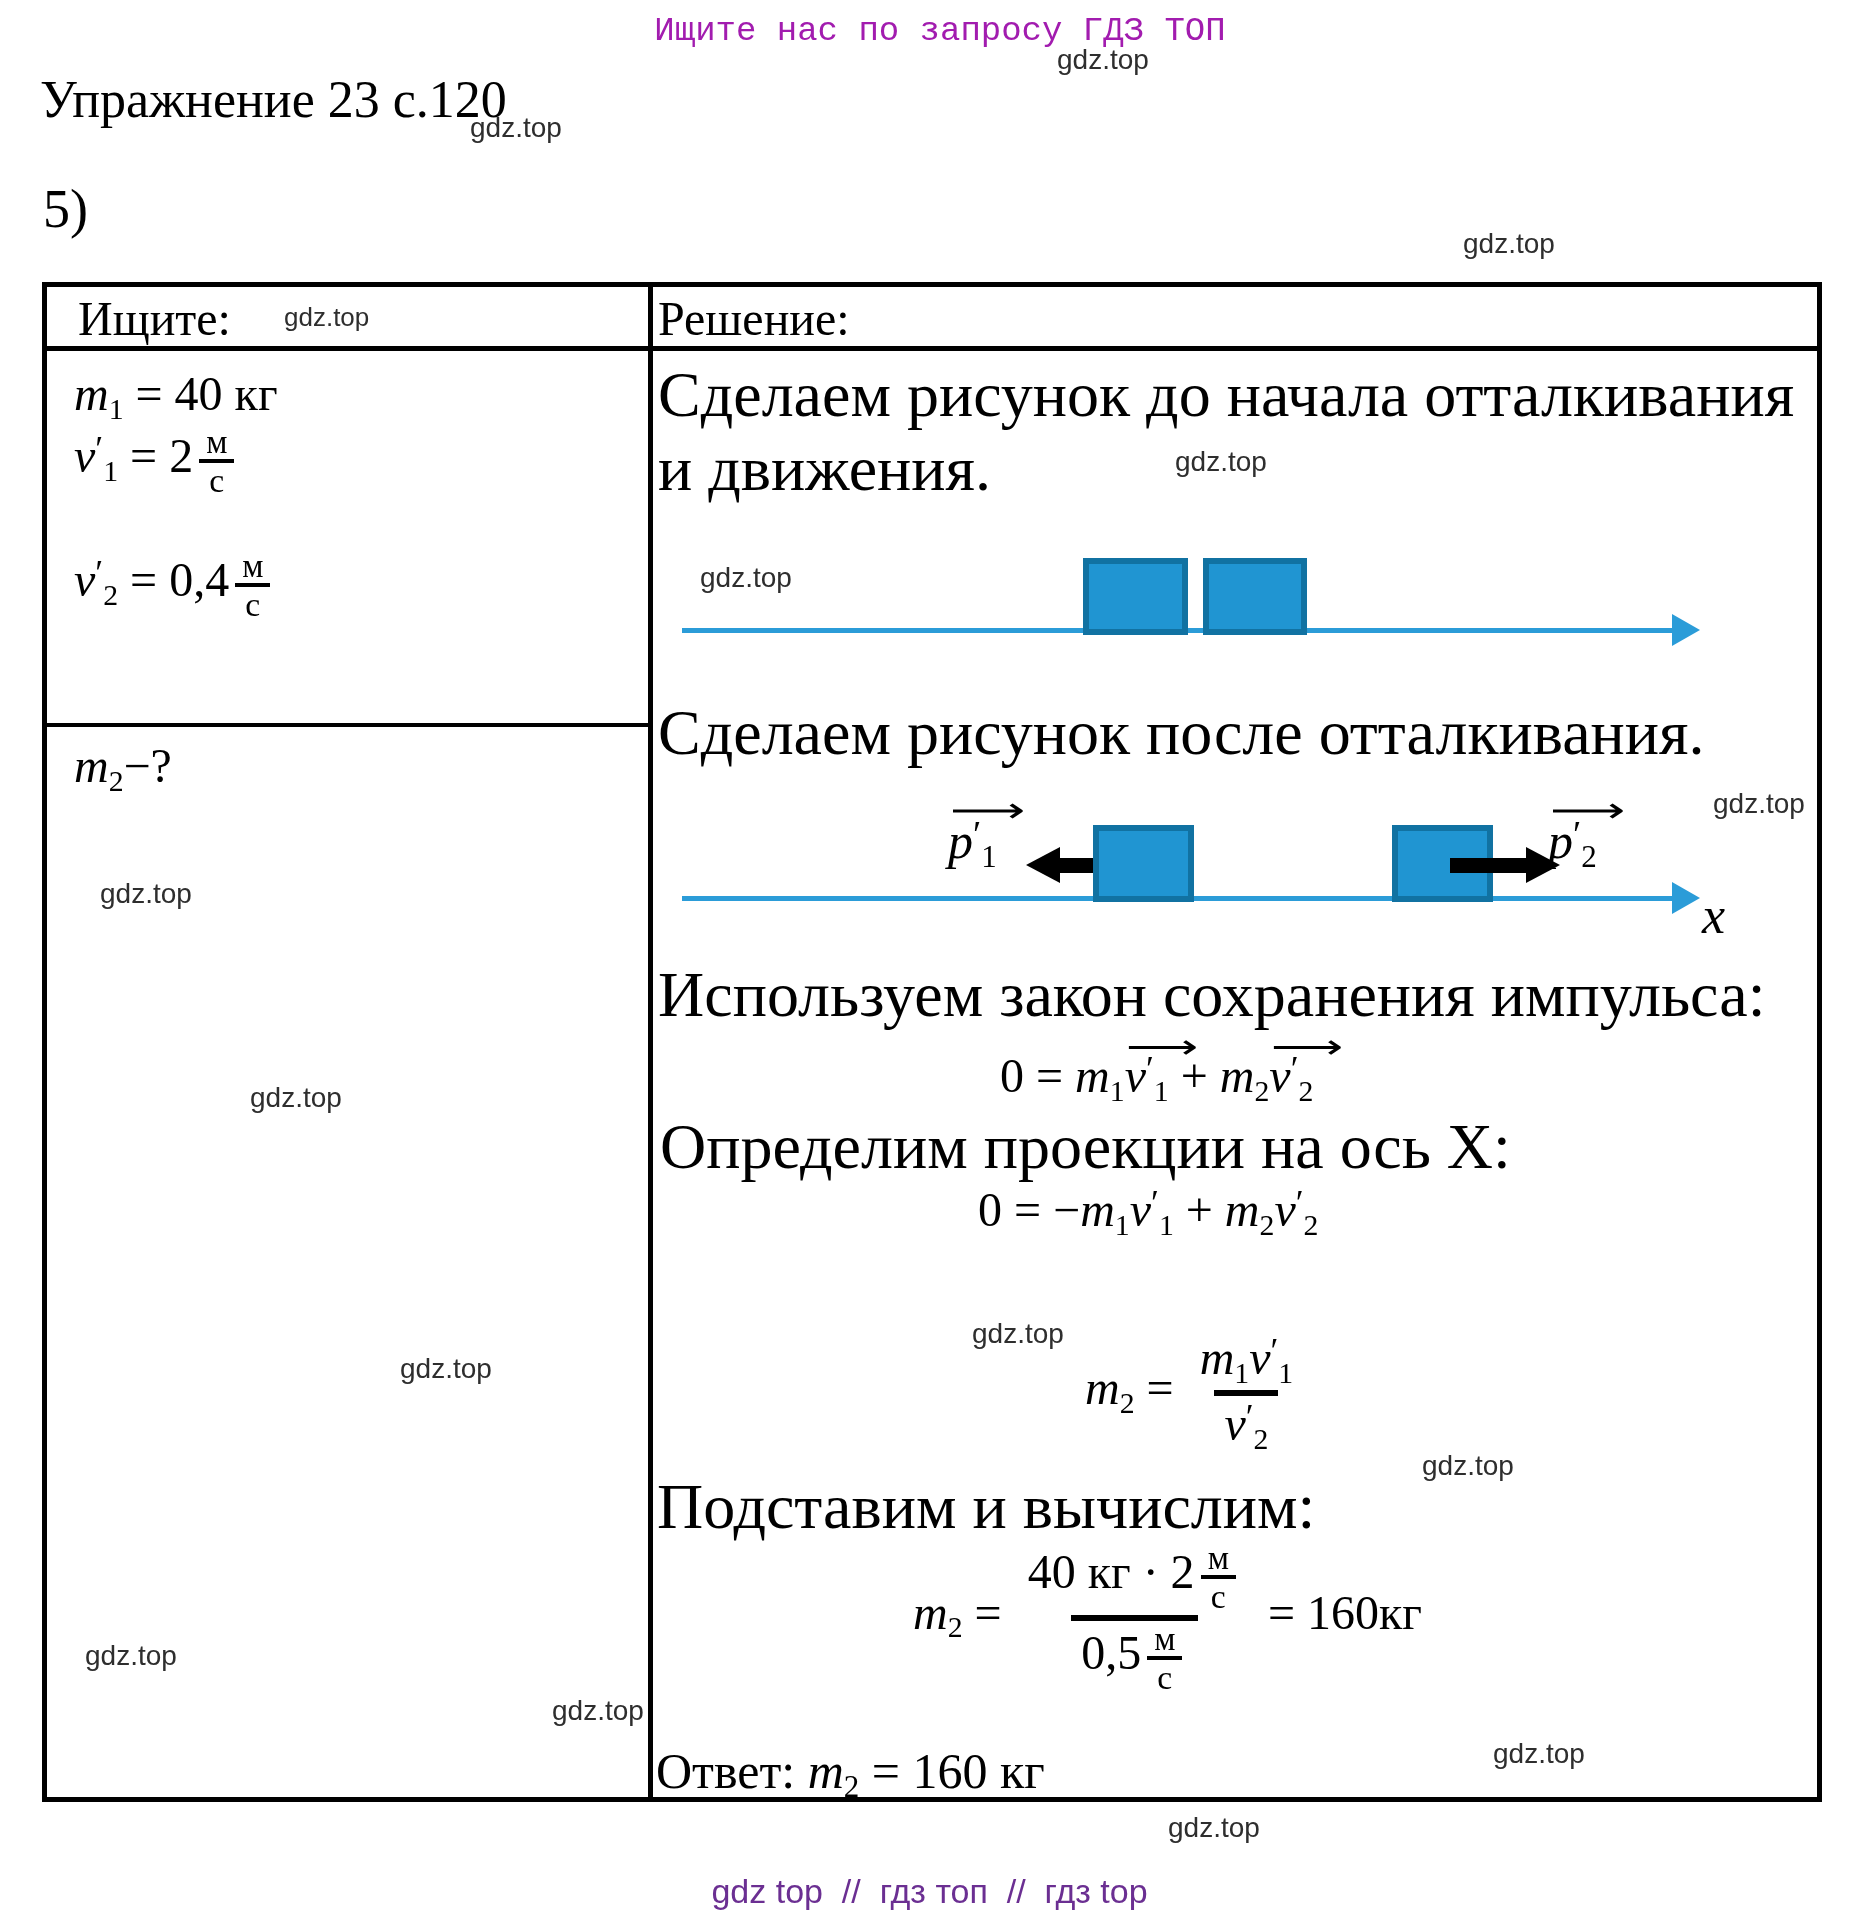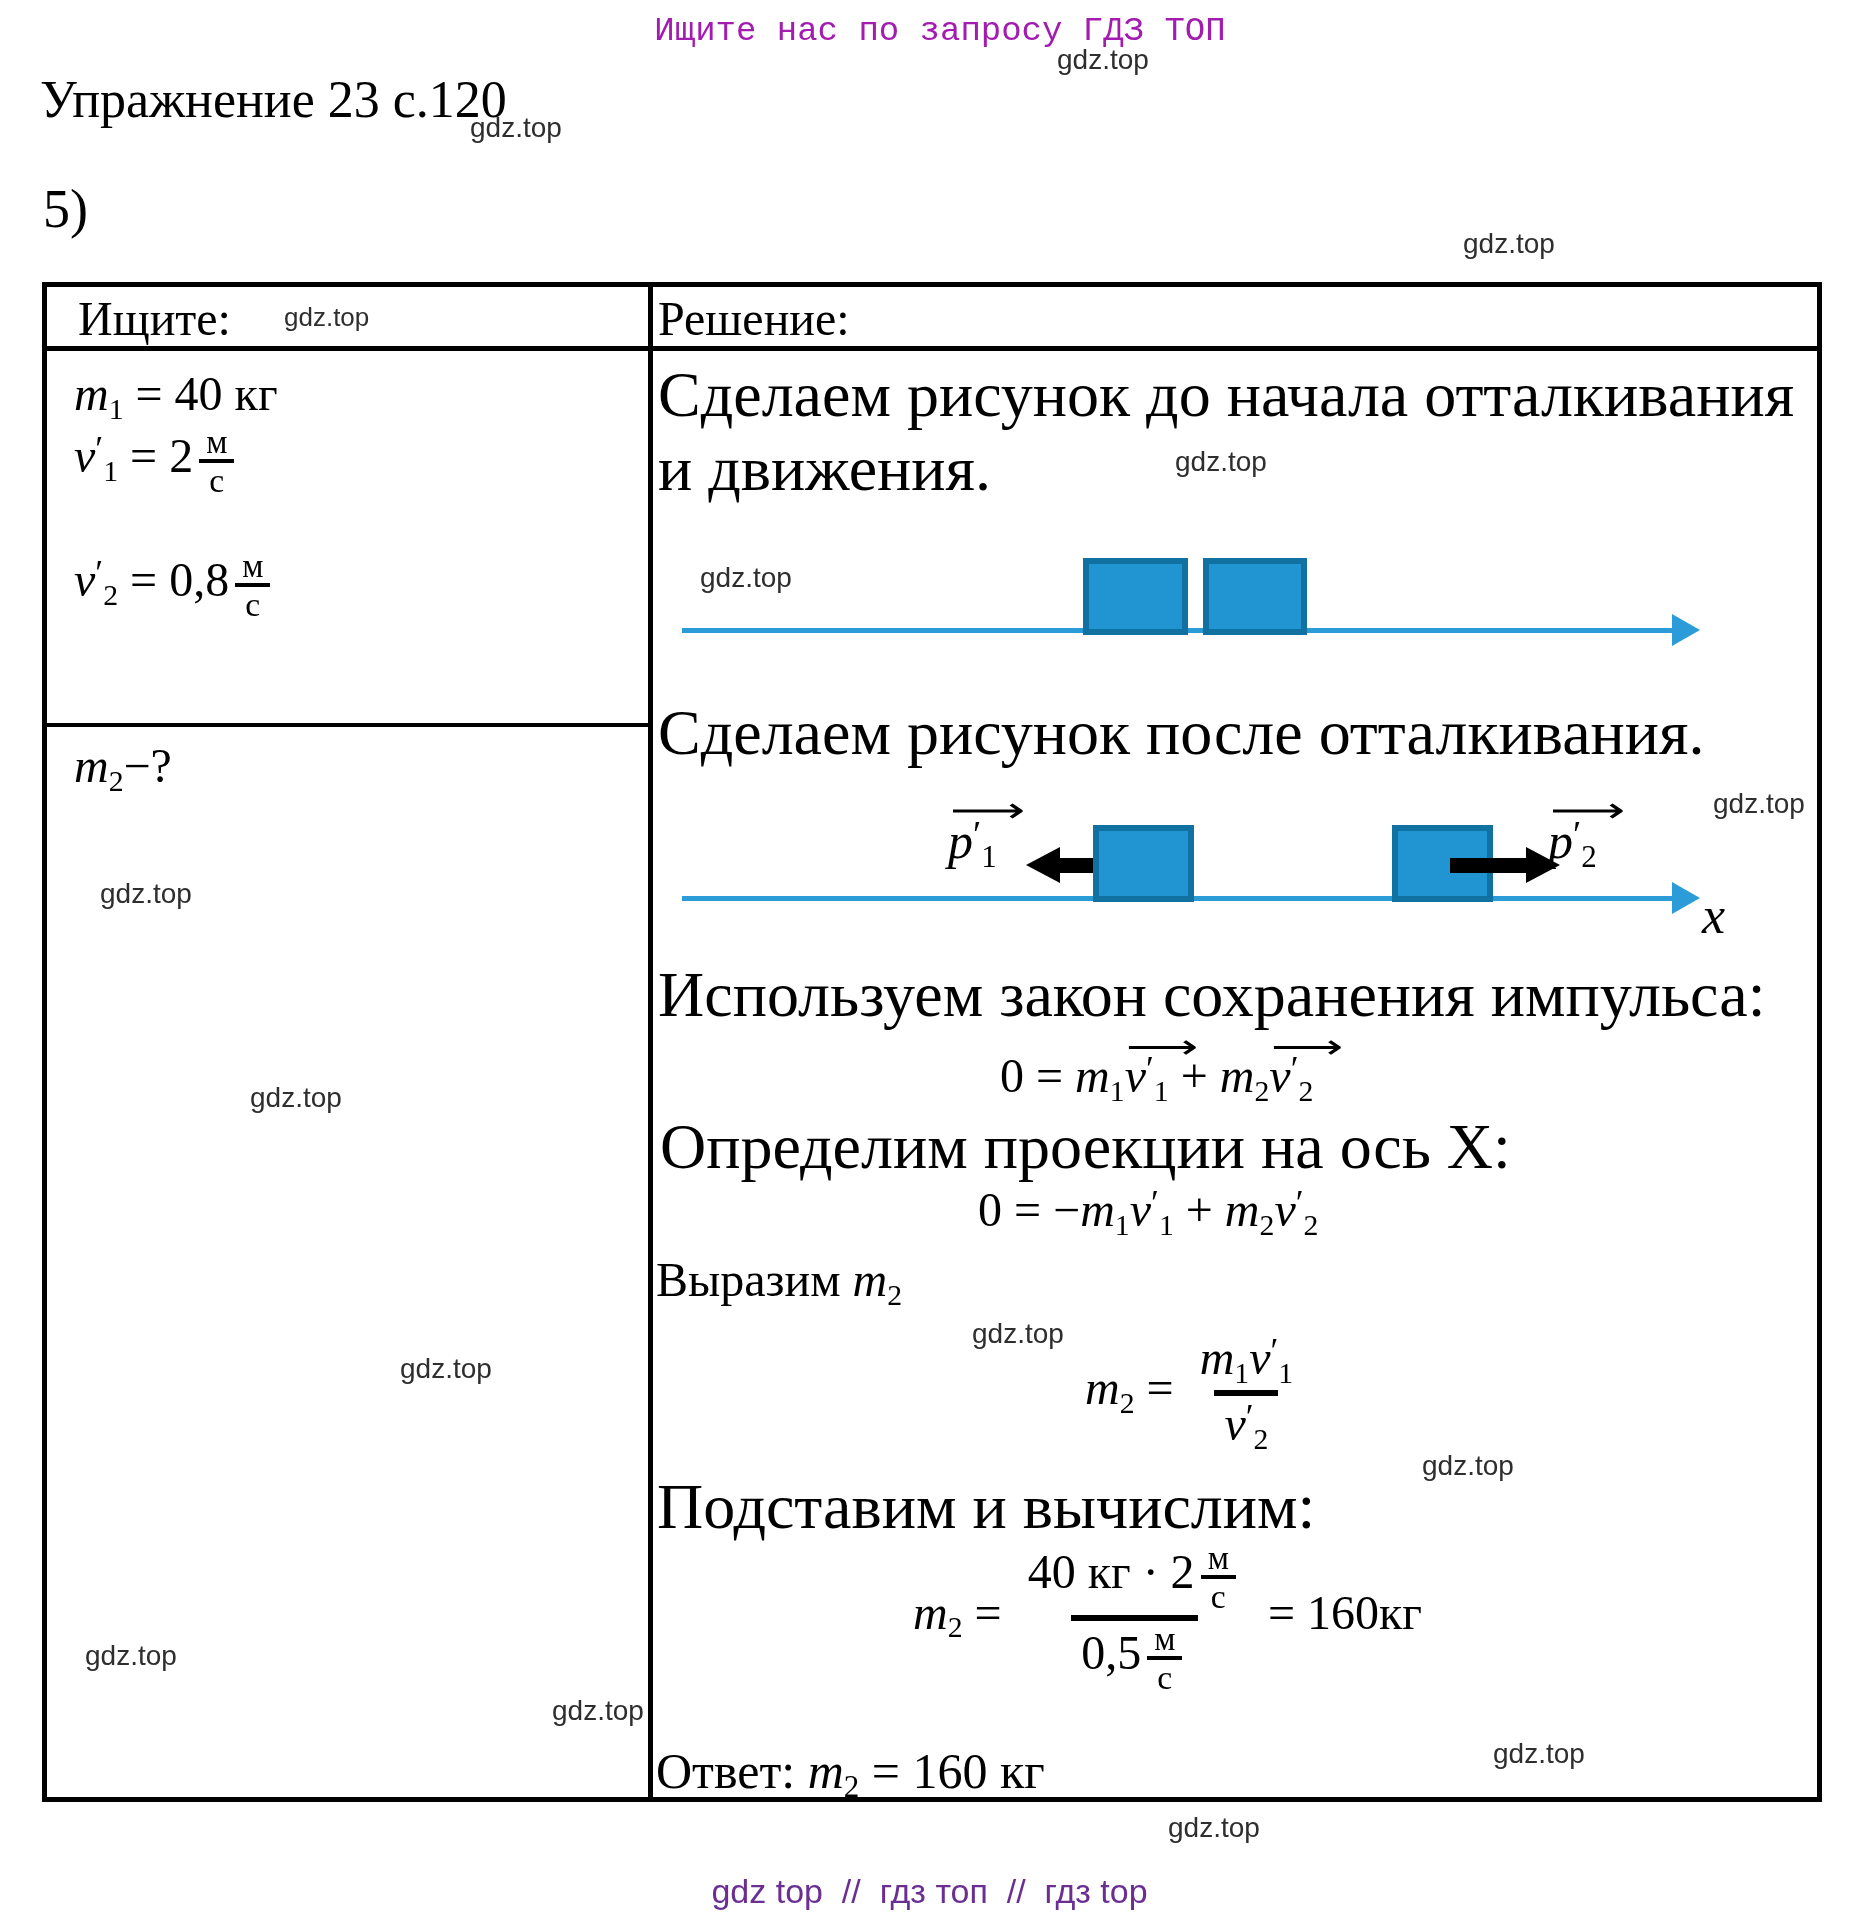--- a/index.html
+++ b/index.html
@@ -59,21 +59,21 @@
   <div class="tline" style="left:648px;top:282px;width:5px;height:1520px"></div>
   <div class="tline" style="left:42px;top:346px;width:1780px;height:5px"></div>
   <div class="tline" style="left:42px;top:723px;width:611px;height:4px"></div>
 
   <div class="celltext" style="left:78px;top:291px">Ищите:</div>
   <span class="wm" style="left:284px;top:302px;font-size:26px">gdz.top</span>
   <div class="celltext" style="left:658px;top:291px">Решение:</div>
 
   <div class="formula" style="left:74px;top:366px"><span class="it">m</span><span class="sub">1</span><span> = 40 кг</span></div>
   <div class="formula" style="left:74px;top:424px"><span class="it">v</span><span class="pr">′</span><span class="sub">1</span><span> = 2</span><span class="frac small"><span class="num"><span>м</span></span><span class="den"><span>с</span></span></span></div>
-  <div class="formula" style="left:74px;top:548px"><span class="it">v</span><span class="pr">′</span><span class="sub">2</span><span> = 0,8</span><span class="frac small"><span class="num"><span>м</span></span><span class="den"><span>с</span></span></span></div>
+  <div class="formula" style="left:74px;top:548px"><span class="it">v</span><span class="pr">′</span><span class="sub">2</span><span> = 0,4</span><span class="frac small"><span class="num"><span>м</span></span><span class="den"><span>с</span></span></span></div>
   <div class="formula" style="left:74px;top:738px"><span class="it">m</span><span class="sub">2</span><span>−?</span></div>
 
   <span class="wm" style="left:100px;top:878px">gdz.top</span>
   <span class="wm" style="left:250px;top:1082px">gdz.top</span>
   <span class="wm" style="left:400px;top:1353px">gdz.top</span>
   <span class="wm" style="left:85px;top:1640px">gdz.top</span>
   <span class="wm" style="left:550px;top:1695px;z-index:3;background:#fff;padding:0 2px">gdz.top</span>
 
   <div class="para" style="left:658px;top:358px;width:1145px">Сделаем рисунок до начала отталкивания и движения.</div>
   <span class="wm" style="left:1175px;top:446px">gdz.top</span>
@@ -101,21 +101,20 @@
   <div class="bluebox" style="left:1392px;top:825px;width:101px;height:77px"></div>
   <div class="bshaft" style="left:1450px;top:858px;width:76px"></div>
   <div class="bhead-r" style="left:1526px;top:847px"></div>
 
   <div class="para" style="left:658px;top:958px;width:1145px">Используем закон сохранения импульса:</div>
   <div class="formula" style="left:1000px;top:1048px"><span>0 = </span><span class="it">m</span><span class="sub">1</span><span class="vec"><span class="vec-arrow">⟶</span><span class="it">v</span><span class="pr">′</span><span class="sub">1</span></span><span> + </span><span class="it">m</span><span class="sub">2</span><span class="vec"><span class="vec-arrow">⟶</span><span class="it">v</span><span class="pr">′</span><span class="sub">2</span></span></div>
 
   <div class="para" style="left:660px;top:1110px;width:1145px">Определим проекции на ось X:</div>
   <div class="formula" style="left:978px;top:1182px"><span>0 = −</span><span class="it">m</span><span class="sub">1</span><span class="it">v</span><span class="pr">′</span><span class="sub">1</span><span> + </span><span class="it">m</span><span class="sub">2</span><span class="it">v</span><span class="pr">′</span><span class="sub">2</span></div>
 
-  <div class="formula" style="left:656px;top:1252px"><span>Выразим </span><span class="it">m</span><span class="sub">2</span></div>
 
   <span class="wm" style="left:972px;top:1318px">gdz.top</span>
   <div class="formula" style="left:1085px;top:1330px"><span class="it">m</span><span class="sub">2</span><span> = </span><span class="frac"><span class="num"><span class="it">m</span><span class="sub">1</span><span class="it">v</span><span class="pr">′</span><span class="sub">1</span></span><span class="den"><span class="it">v</span><span class="pr">′</span><span class="sub">2</span></span></span></div>
   <span class="wm" style="left:1422px;top:1450px">gdz.top</span>
 
   <div class="para" style="left:657px;top:1470px;width:1145px">Подставим и вычислим:</div>
   <div class="formula" style="left:913px;top:1540px"><span class="it">m</span><span class="sub">2</span><span> = </span><span class="frac"><span class="num"><span>40 кг · 2</span><span class="frac small"><span class="num"><span>м</span></span><span class="den"><span>с</span></span></span></span><span class="den"><span>0,5</span><span class="frac small"><span class="num"><span>м</span></span><span class="den"><span>с</span></span></span></span></span><span> = 160кг</span></div>
 
   <div class="formula" style="left:656px;top:1742px;font-size:50px"><span>Ответ: </span><span class="it">m</span><span class="sub">2</span><span> = 160 кг</span></div>
   <span class="wm" style="left:1493px;top:1738px">gdz.top</span>

